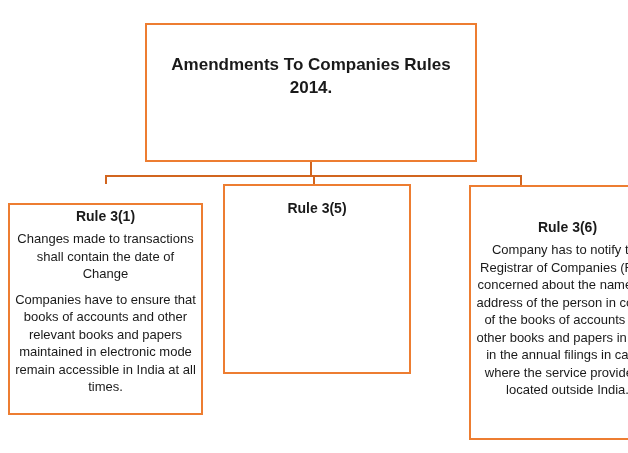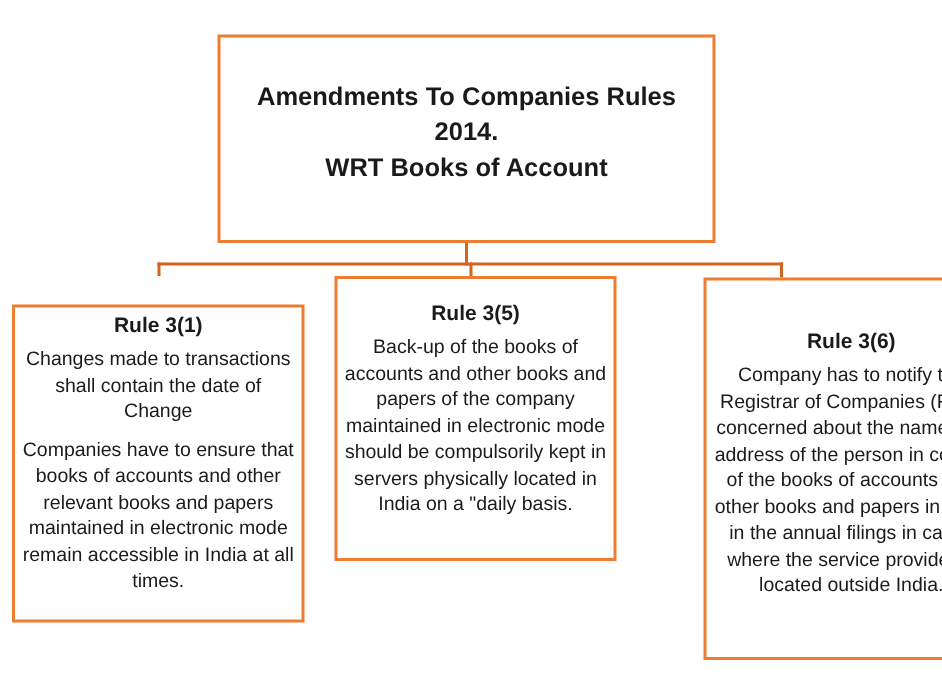--- a/index.html
+++ b/index.html
@@ -68,38 +68,36 @@
   #conn-stub-mid   { left: 313px; top: 175px; height: 10px; }
   #conn-stub-right { left: 520px; top: 175px; height: 11px; }
 </style>
 </head>
 <body>
 
 <div id="canvas">
 
   <div class="node root-box">
     <p class="first">Amendments To Companies Rules 2014.</p>
-    <p>WRT Books of Account</p>
   </div>
 
   <div class="conn conn-v" id="conn-stub-top"></div>
   <div class="conn conn-h" id="conn-horizontal"></div>
   <div class="conn conn-v" id="conn-stub-left"></div>
   <div class="conn conn-v" id="conn-stub-mid"></div>
   <div class="conn conn-v" id="conn-stub-right"></div>
 
   <div class="node child-box box-left">
     <h3>Rule 3(1)</h3>
     <p>Changes made to transactions shall contain the date of Change</p>
     <p>Companies have to ensure that books of accounts and other relevant books and papers maintained in electronic mode remain accessible in India at all times.</p>
   </div>
 
   <div class="node child-box box-mid">
     <h3>Rule 3(5)</h3>
-    <p>Back-up of the books of accounts and other books and papers of the company maintained in electronic mode should be compulsorily kept in servers physically located in India on a "daily basis.</p>
   </div>
 
   <div class="node child-box box-right">
     <h3>Rule 3(6)</h3>
     <p>Company has to notify the Registrar of Companies (RoC) concerned about the name and address of the person in control of the books of accounts and other books and papers in India in the annual filings in cases where the service provider is located outside India.</p>
   </div>
 
 </div>
 
 </body></html>

